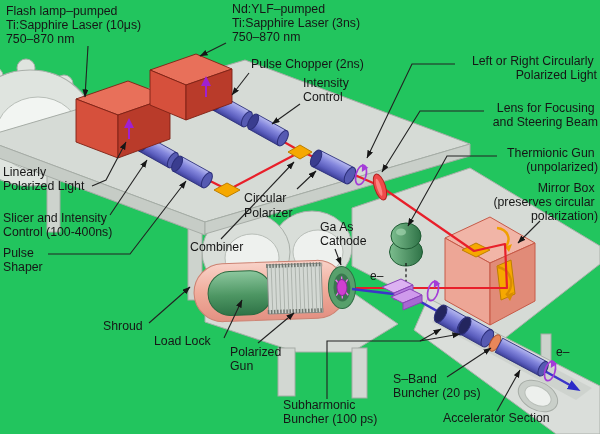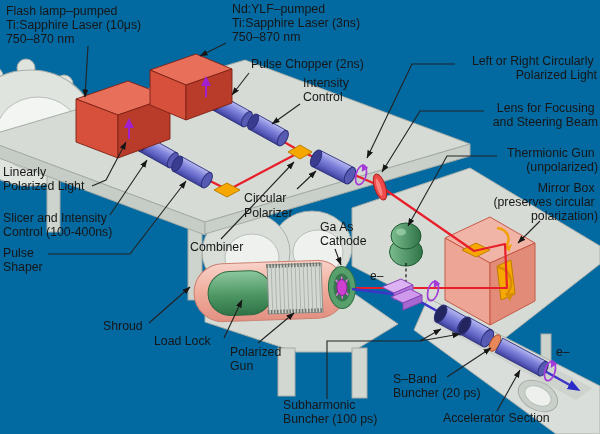--- a/index.html
+++ b/index.html
@@ -1,16 +1,16 @@
 <!DOCTYPE html>
 <html><head>
 <meta charset="utf-8">
 <style>
   html,body{margin:0;padding:0;background:#fff;}
-  .stage{width:600px;height:434px;position:relative;background:#0369a1;overflow:hidden;}
+  .stage{width:600px;height:434px;position:relative;background:#22c55e;overflow:hidden;}
   svg{display:block;}
   text{font-family:"Liberation Sans","DejaVu Sans",sans-serif;font-size:12.3px;fill:#161616;}
   .small{font-size:12px;}
 </style>
 </head>
 <body>
 
 <div class="stage">
 <svg width="600" height="434" viewBox="0 0 600 434">
 <defs>

